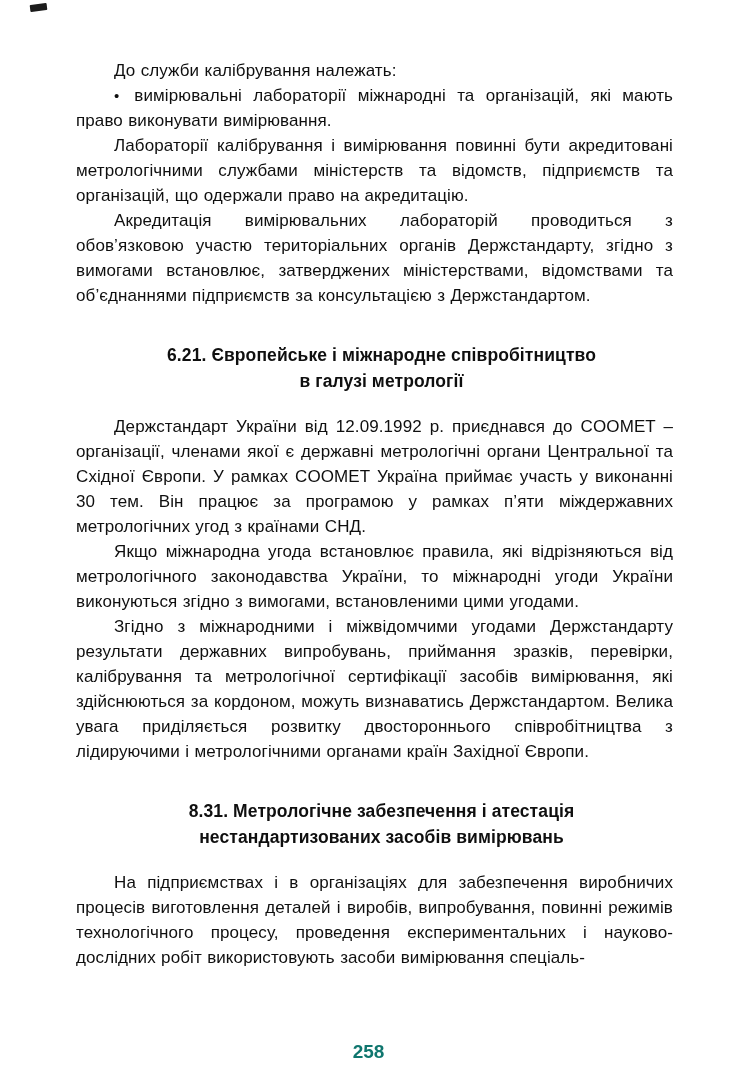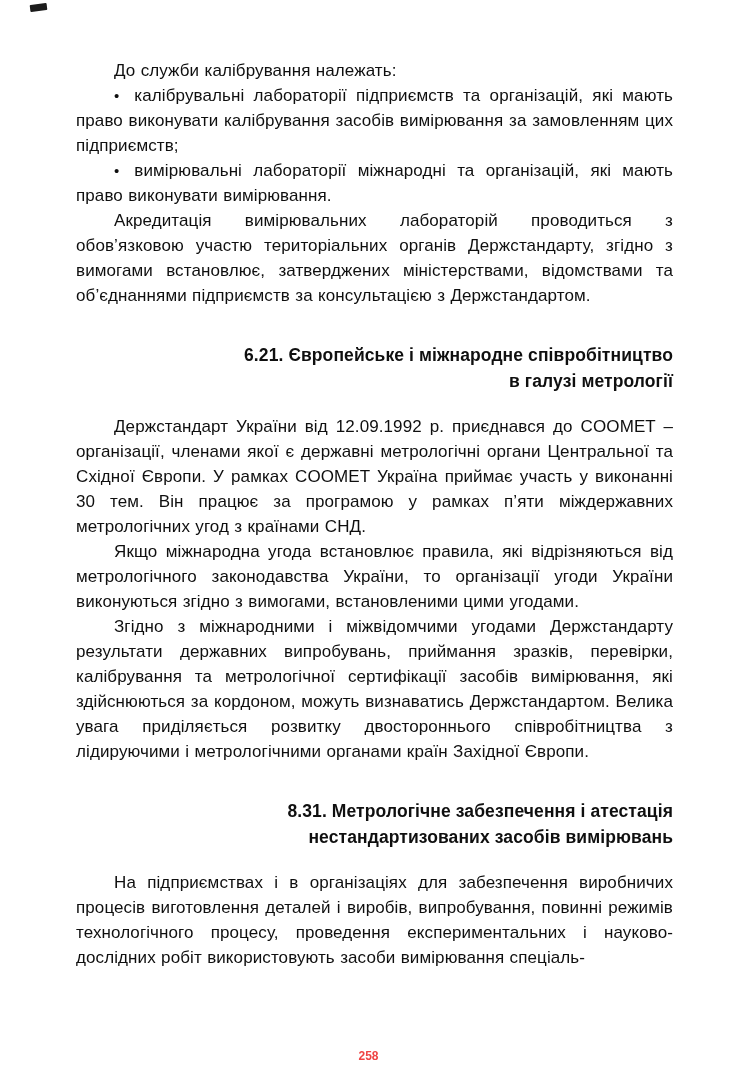--- a/index.html
+++ b/index.html
@@ -31,35 +31,35 @@
     text-indent: 0;
     margin-right: 15px;
     font-size: 15px;
   }
 
   .heading {
     margin: 34px 0 20px 14px;
     font-size: 17.5px;
     line-height: 26px;
     font-weight: bold;
-    text-align: right;
+    text-align: center;
     text-indent: 0;
     white-space: pre-line;
     letter-spacing: 0.1px;
   }
 
   .page-number {
     position: absolute;
     left: 0;
     right: 0;
     bottom: 14px;
     text-align: center;
-    font-size: 12px;
+    font-size: 19px;
     font-weight: bold;
-    color: #ef4444;
+    color: #0f766e;
   }
 
   .scan-mark {
     position: absolute;
     left: 30px;
     top: 4px;
     width: 17px;
     height: 7px;
     background: #1c1c1c;
     border-radius: 1px;
@@ -68,33 +68,33 @@
 </style>
 </head>
 <body>
 
 <div class="page">
 
   <div class="scan-mark"></div>
 
   <p class="para">До служби калібрування належать:</p>
 
-  <p class="para bullet"><span class="marker">•</span><span>калібрувальні лабораторії підприємств та організацій, які мають право виконувати калібрування засобів вимірювання за замовленням цих підприємств;</span></p>
 
   <p class="para bullet"><span class="marker">•</span><span>вимірювальні лабораторії міжнародні та організацій, які мають право виконувати вимірювання.</span></p>
 
+  <p class="para">Лабораторії калібрування і вимірювання повинні бути акредитовані метрологічними службами міністерств та відомств, підприємств та організацій, що одержали право на акредитацію.</p>
 
   <p class="para">Акредитація вимірювальних лабораторій проводиться з обов’язковою участю територіальних органів Держстандарту, згідно з вимогами встановлює, затверджених міністерствами, відомствами та об’єднаннями підприємств за консультацією з Держстандартом.</p>
 
   <h2 class="heading">6.21. Європейське і міжнародне співробітництво
 в галузі метрології</h2>
 
   <p class="para">Держстандарт України від 12.09.1992 р. приєднався до COOMET – організації, членами якої є державні метрологічні органи Центральної та Східної Європи. У рамках COOMET Україна приймає участь у виконанні 30 тем. Він працює за програмою у рамках п’яти міждержавних метрологічних угод з країнами СНД.</p>
 
-  <p class="para">Якщо міжнародна угода встановлює правила, які відрізняються від метрологічного законодавства України, то організації угоди України виконуються згідно з вимогами, встановленими цими угодами.</p>
+  <p class="para">Якщо міжнародна угода встановлює правила, які відрізняються від метрологічного законодавства України, то міжнародні угоди України виконуються згідно з вимогами, встановленими цими угодами.</p>
 
   <p class="para">Згідно з міжнародними і міжвідомчими угодами Держстандарту результати державних випробувань, приймання зразків, перевірки, калібрування та метрологічної сертифікації засобів вимірювання, які здійснюються за кордоном, можуть визнаватись Держстандартом. Велика увага приділяється розвитку двостороннього співробітництва з лідируючими і метрологічними органами країн Західної Європи.</p>
 
   <h2 class="heading">8.31. Метрологічне забезпечення і атестація
 нестандартизованих засобів вимірювань</h2>
 
   <p class="para">На підприємствах і в організаціях для забезпечення виробничих процесів виготовлення деталей і виробів, випробування, повинні режимів технологічного процесу, проведення експериментальних і науково-дослідних робіт використовують засоби вимірювання спеціаль-</p>
 
   <div class="page-number">258</div>
 

